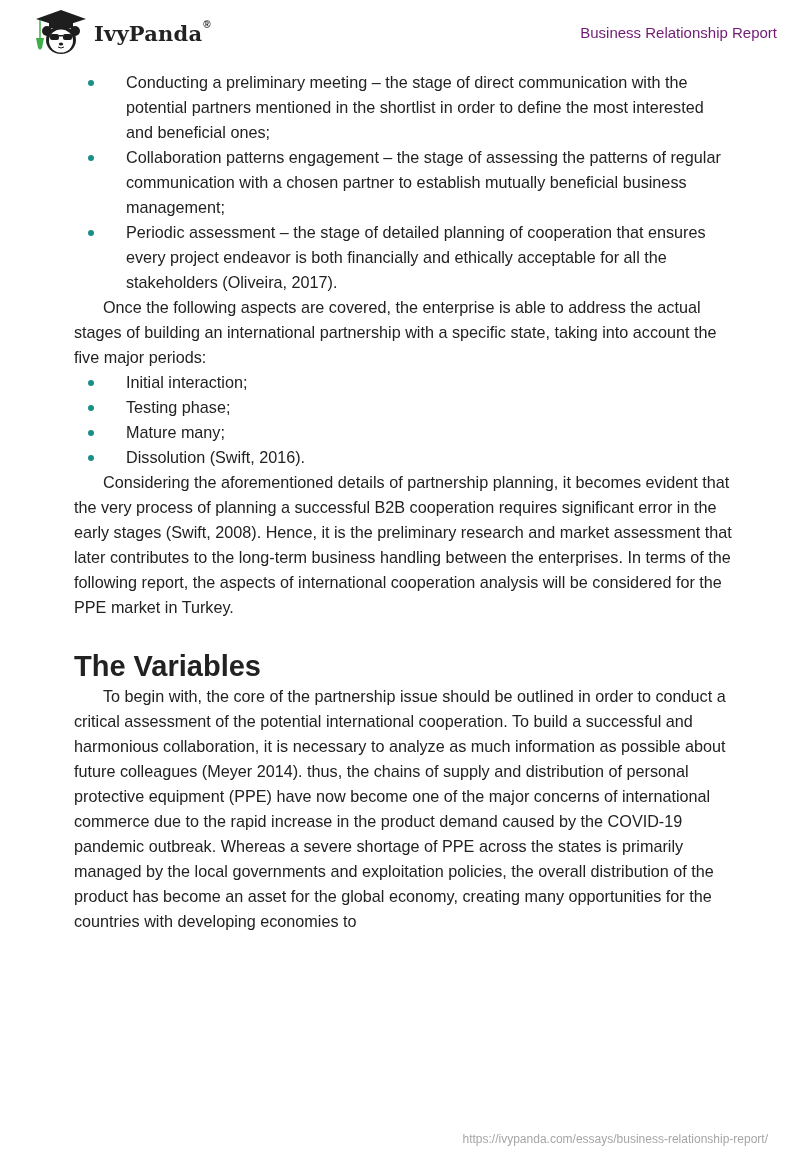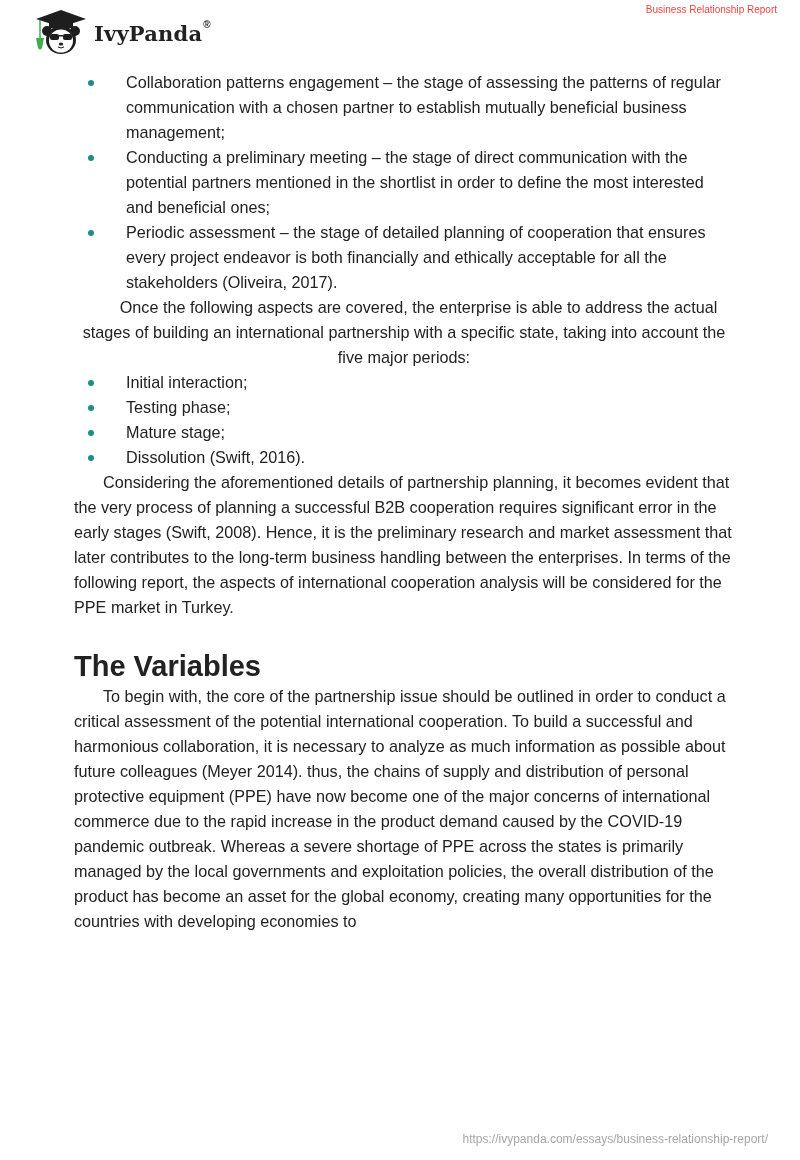--- a/index.html
+++ b/index.html
@@ -47,23 +47,23 @@
       font-size: 10px;
       font-weight: bold;
       vertical-align: top;
       position: relative;
       top: -2px;
       margin-left: 1px;
     }
     .doc-title {
       position: absolute;
       right: 32px;
-      top: 4px;
-      font-size: 10px;
-      color: #ef4444;
+      top: 24px;
+      font-size: 15px;
+      color: #701a75;
     }
 
     .content {
       position: absolute;
       left: 74px;
       top: 70px;
       width: 660px;
       font-size: 16.2px;
       line-height: 25px;
       color: #222222;
@@ -84,21 +84,21 @@
       width: 6px;
       height: 6px;
       border-radius: 50%;
       background: #1a8f86;
     }
     .list-1 { margin-top: 0; }
     p.para {
       text-indent: 29px;
       margin: 0;
     }
-    .p1 { margin-top: 22px; text-align: center; }
+    .p1 { margin-top: 22px; }
     .list-2 { margin-top: 22px; }
     .p2 { margin-top: 22px; }
     h1.h-variables {
       font-size: 29px;
       font-weight: bold;
       line-height: 36px;
       margin-top: 28px;
       color: #222222;
     }
     h2.h-primary {
@@ -146,46 +146,46 @@
     </svg>
     <span class="logo-text"><span>IvyPanda</span><span class="logo-reg">®</span></span>
   </div>
   <div class="doc-title">Business Relationship Report</div>
 </div>
 
 <main class="content">
   <ul class="bullets list-1">
     <li>
       <span class="bullet-dot"></span>
-      <span>Collaboration patterns engagement – the stage of assessing the patterns of regular communication with a chosen partner to establish mutually beneficial business management;</span>
+      <span>Conducting a preliminary meeting – the stage of direct communication with the potential partners mentioned in the shortlist in order to define the most interested and beneficial ones;</span>
     </li>
     <li>
       <span class="bullet-dot"></span>
-      <span>Conducting a preliminary meeting – the stage of direct communication with the potential partners mentioned in the shortlist in order to define the most interested and beneficial ones;</span>
+      <span>Collaboration patterns engagement – the stage of assessing the patterns of regular communication with a chosen partner to establish mutually beneficial business management;</span>
     </li>
     <li>
       <span class="bullet-dot"></span>
       <span>Periodic assessment – the stage of detailed planning of cooperation that ensures every project endeavor is both financially and ethically acceptable for all the stakeholders (Oliveira, 2017).</span>
     </li>
   </ul>
 
   <p class="para p1">Once the following aspects are covered, the enterprise is able to address the actual stages of building an international partnership with a specific state, taking into account the five major periods:</p>
 
   <ul class="bullets list-2">
     <li>
       <span class="bullet-dot"></span>
       <span>Initial interaction;</span>
     </li>
     <li>
       <span class="bullet-dot"></span>
       <span>Testing phase;</span>
     </li>
     <li>
       <span class="bullet-dot"></span>
-      <span>Mature stage;</span>
+      <span>Mature many;</span>
     </li>
     <li>
       <span class="bullet-dot"></span>
       <span>Dissolution (Swift, 2016).</span>
     </li>
   </ul>
 
   <p class="para p2">Considering the aforementioned details of partnership planning, it becomes evident that the very process of planning a successful B2B cooperation requires significant error in the early stages (Swift, 2008). Hence, it is the preliminary research and market assessment that later contributes to the long-term business handling between the enterprises. In terms of the following report, the aspects of international cooperation analysis will be considered for the PPE market in Turkey.</p>
 
   <h1 class="h-variables">The Variables</h1>

